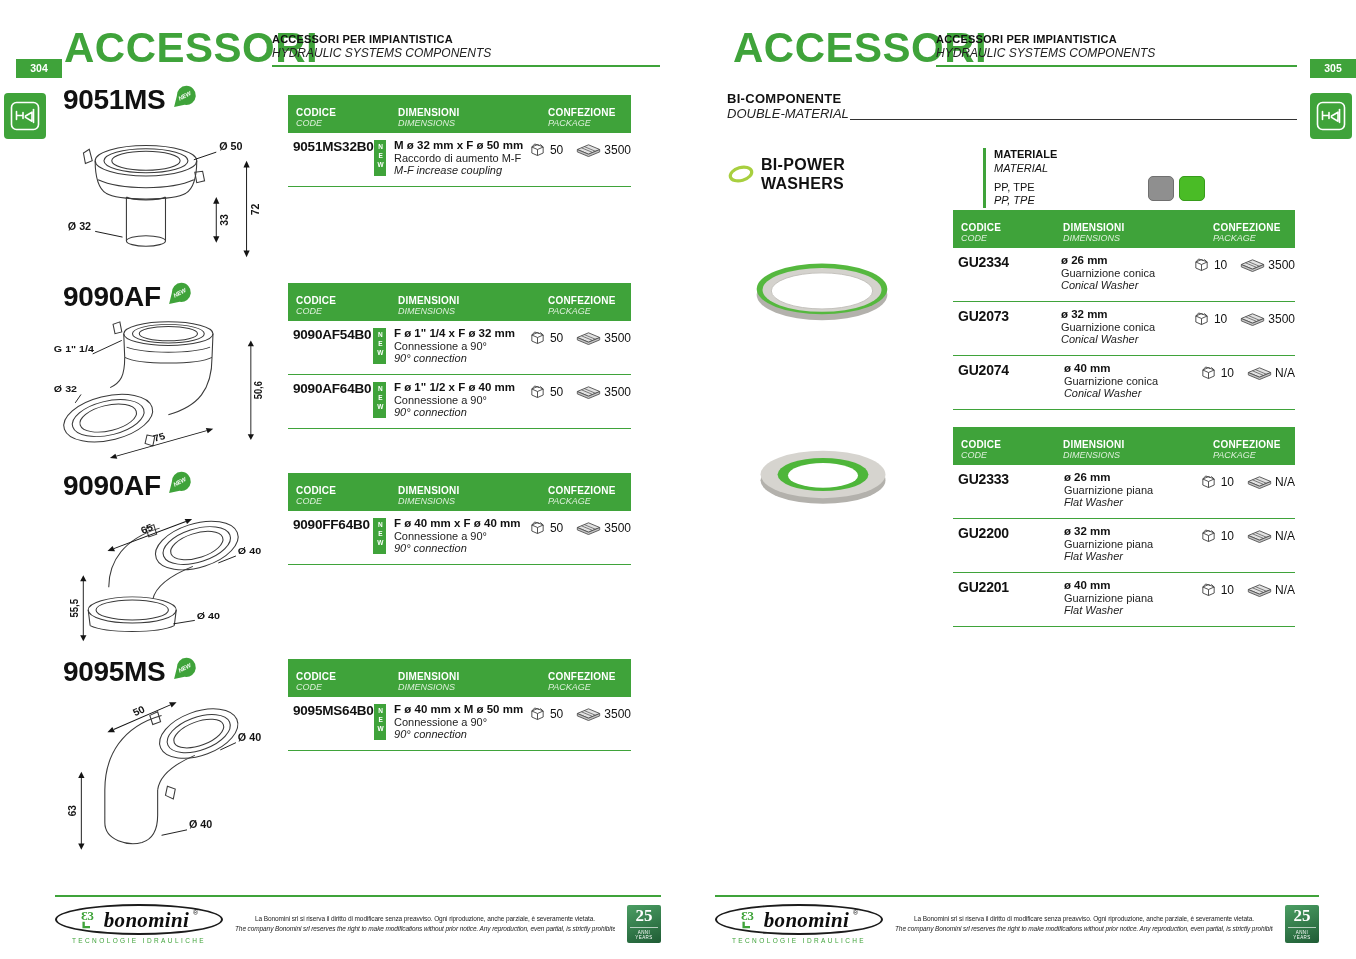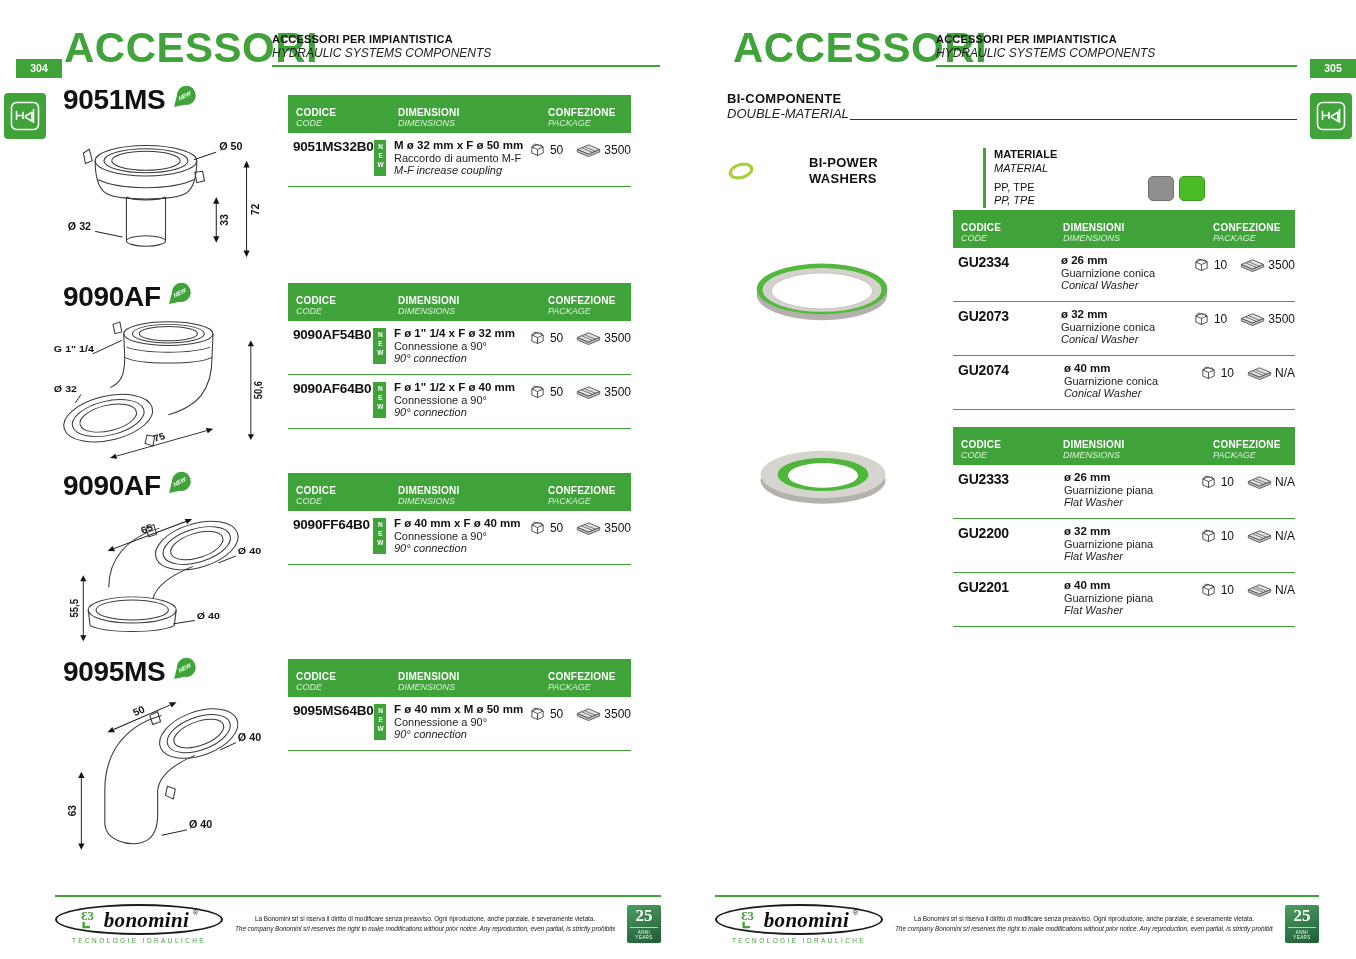--- a/index.html
+++ b/index.html
@@ -19,21 +19,21 @@
   .sub2{font-size:12px;font-style:italic;color:#222;margin-top:1px;}
   .sectitle{position:absolute;display:flex;align-items:flex-start;gap:6px;}
   .sectitle .stxt{font-size:28px;font-weight:800;letter-spacing:-.3px;line-height:1;}
   .leaf{width:25px;height:25px;margin-top:-2px;}
   
   .bicomp{position:absolute;}
   .bicomp .b1{font-size:13px;font-weight:bold;letter-spacing:.3px;}
   .bicomp .b2{font-size:13px;font-style:italic;color:#222;}
   .bicompline{position:absolute;border-top:1.5px solid #333;}
   .bipower{position:absolute;display:flex;align-items:center;gap:6px;}
-  .bipower .txt{font-size:13px;font-weight:800;line-height:1.2;letter-spacing:.3px;margin-left:48px;}
+  .bipower .txt{font-size:16px;font-weight:800;line-height:1.2;letter-spacing:.3px;}
   .specblock{position:absolute;border-left:3px solid var(--green);padding-left:8px;line-height:1.25;margin-left:28px;}
   .specblock .s1{font-size:11px;font-weight:bold;}
   .specblock .s2{font-size:11px;font-style:italic;}
   .specblock .s3{font-size:11px;margin-top:5px;}
   .specblock .s4{font-size:11px;font-style:italic;}
   .swatch{position:absolute;width:24px;height:23px;border-radius:5px;}
   .sw-gray{background:#8f8f8f;border:1px solid #6f6f6f;}
   .sw-green{background:#4abc26;border:1px solid #379c1b;}
   
   .ptable{position:absolute;width:343px;background:#fff;}

